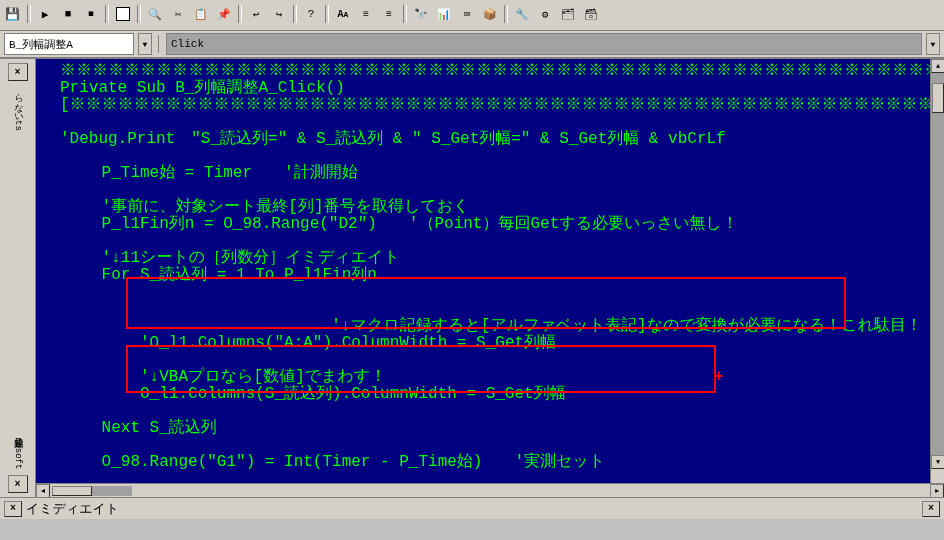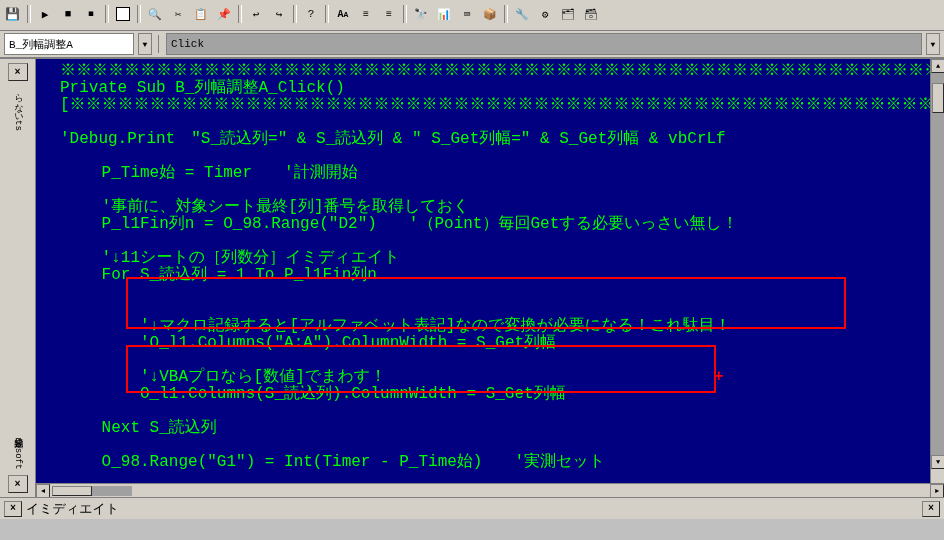--- a/index.html
+++ b/index.html
@@ -413,21 +413,21 @@
           <div class="code-line">      P_Time始 = Timer　　'計測開始</div>
           <div class="code-line">&nbsp;</div>
           <div class="code-line">      '事前に、対象シート最終[列]番号を取得しておく</div>
           <div class="code-line">      P_l1Fin列n = O_98.Range("D2")　　'（Point）毎回Getする必要いっさい無し！</div>
           <div class="code-line">&nbsp;</div>
           <div class="code-line">      '↓11シートの［列数分］イミディエイト</div>
           <div class="code-line">      For S_読込列 = 1 To P_l1Fin列n</div>
           <div class="code-line">&nbsp;</div>
           <div class="code-line">&nbsp;</div>
 
-          <div class="code-line" style="background:transparent;">          '↓マクロ記録すると[アルファベット表記]なので変換が必要になる！これ駄目！</div>
+          <div class="code-line" style="background:transparent;text-align:right;">          '↓マクロ記録すると[アルファベット表記]なので変換が必要になる！これ駄目！</div>
           <div class="code-line" style="background:transparent;">          'O_l1.Columns("A:A").ColumnWidth = S_Get列幅</div>
 
           <div class="code-line">&nbsp;</div>
 
           <div class="code-line" style="background:transparent;">          '↓VBAプロなら[数値]でまわす！</div>
           <div class="code-line" style="background:transparent;">          O_l1.Columns(S_読込列).ColumnWidth = S_Get列幅</div>
 
           <div class="code-line">&nbsp;</div>
           <div class="code-line">      Next S_読込列</div>
           <div class="code-line">&nbsp;</div>

